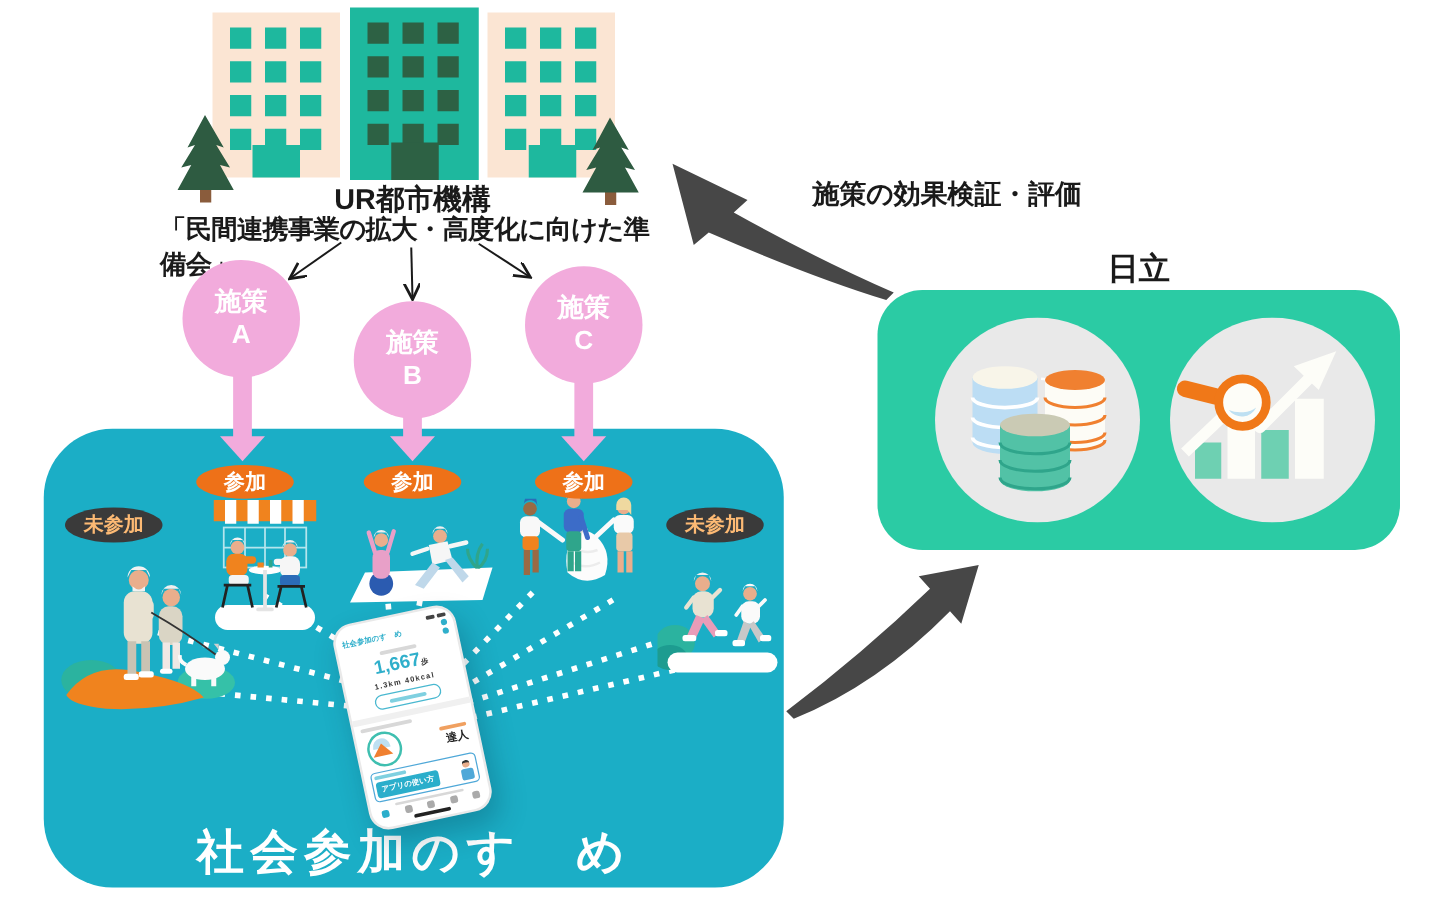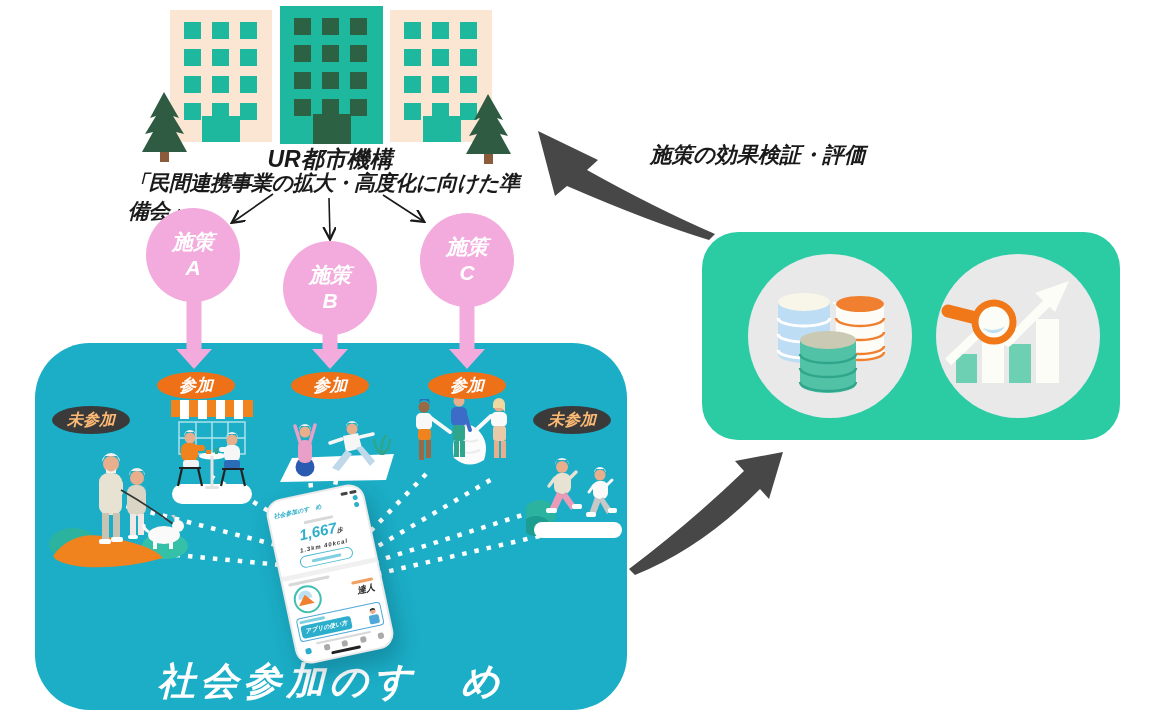--- a/index.html
+++ b/index.html
@@ -1,18 +1,18 @@
 <!DOCTYPE html>
 <html style="--main-box: #1BAEC6; --hitachi-box: #2BCBA4; --measure-pink: #F2ABDC; --join-orange: #EE7118; --notjoin-dark: #3A3A3A; --flow-arrow-gray: #474747; --building-teal: #1EB89E; --building-beige: #FBE5D3; --window-green: #2D6144; --app-teal: #2FAFCB;"><head>
 <meta charset="utf-8">
 <style>
   html,body{margin:0;padding:0;background:#fff;}
   #canvas{
     position:relative;width:1156px;height:720px;background:#fff;overflow:hidden;
-    font-family:"Liberation Sans",sans-serif;color:#1a1a1a;font-style:italic;
+    font-family:"Liberation Sans",sans-serif;color:#1a1a1a;
   }
   .abs{position:absolute;}
   
   #ur-title{left:150px;top:144px;width:360px;text-align:center;font-size:23px;font-weight:bold;z-index:3;}
   #ur-subtitle{left:128px;top:169px;width:404px;text-align:left;font-size:21px;font-weight:bold;z-index:3;letter-spacing:-0.5px;}
   
   .measure{width:94px;height:94px;border-radius:50%;background:var(--measure-pink,#F2ABDC);
     display:flex;flex-direction:column;align-items:center;justify-content:center;
     color:#fff;font-weight:bold;font-size:21px;line-height:26px;z-index:4;text-align:center;}
   #measure-a{left:146px;top:208px;}
@@ -379,20 +379,21 @@
     <div class="ph-nav">
       <i class="home"></i>
       <i></i>
       <i></i>
       <i></i>
       <i></i>
     </div>
     <div class="ph-homebar"></div>
   </div>
 
+  <div class="abs" id="hitachi-label">日立</div>
   <div class="abs" id="hitachi-box"></div>
 
   <svg class="abs" id="db-icon" width="164" height="164" viewBox="0 0 164 164">
     <circle cx="82" cy="82" r="82" fill="#E9E9E9"></circle>
     <path d="M52 46 L116 52 L86 132 Z" stroke="#fff" stroke-width="2" stroke-dasharray="6 5" fill="none"></path>
 
     <path d="M30 48 v52 a26 9 0 0 0 52 0 v-52 Z" fill="#BCDDF4"></path>
     <path d="M30 64 a26 8 0 0 0 52 0 M30 80 a26 8 0 0 0 52 0 M30 96 a26 8 0 0 0 52 0" stroke="#fff" stroke-width="3" fill="none"></path>
     <ellipse cx="56" cy="48" rx="26" ry="9" fill="#F8F5E9"></ellipse>
 

